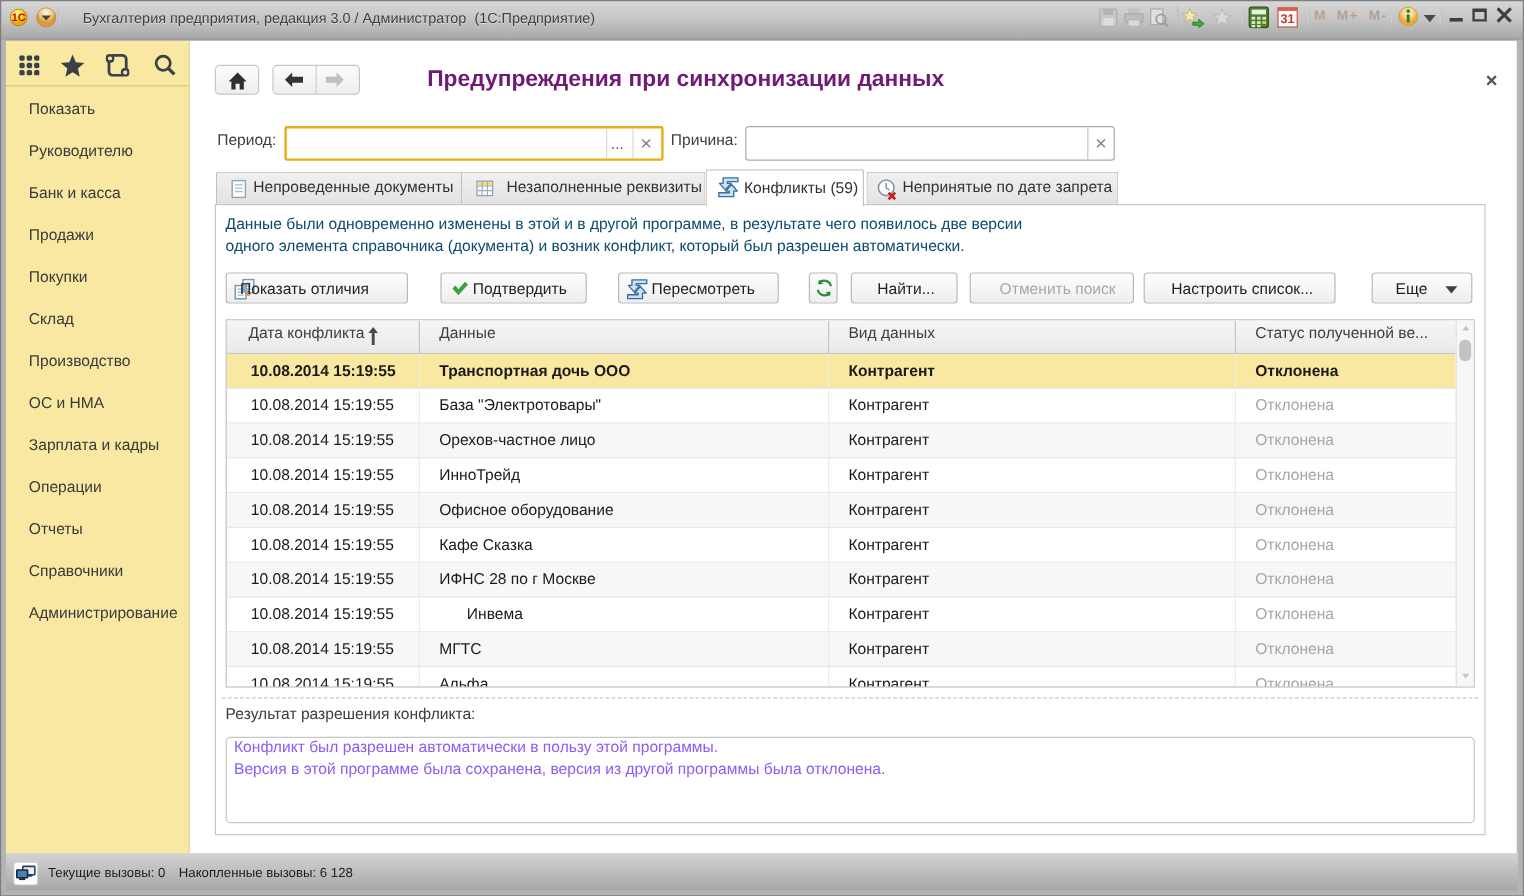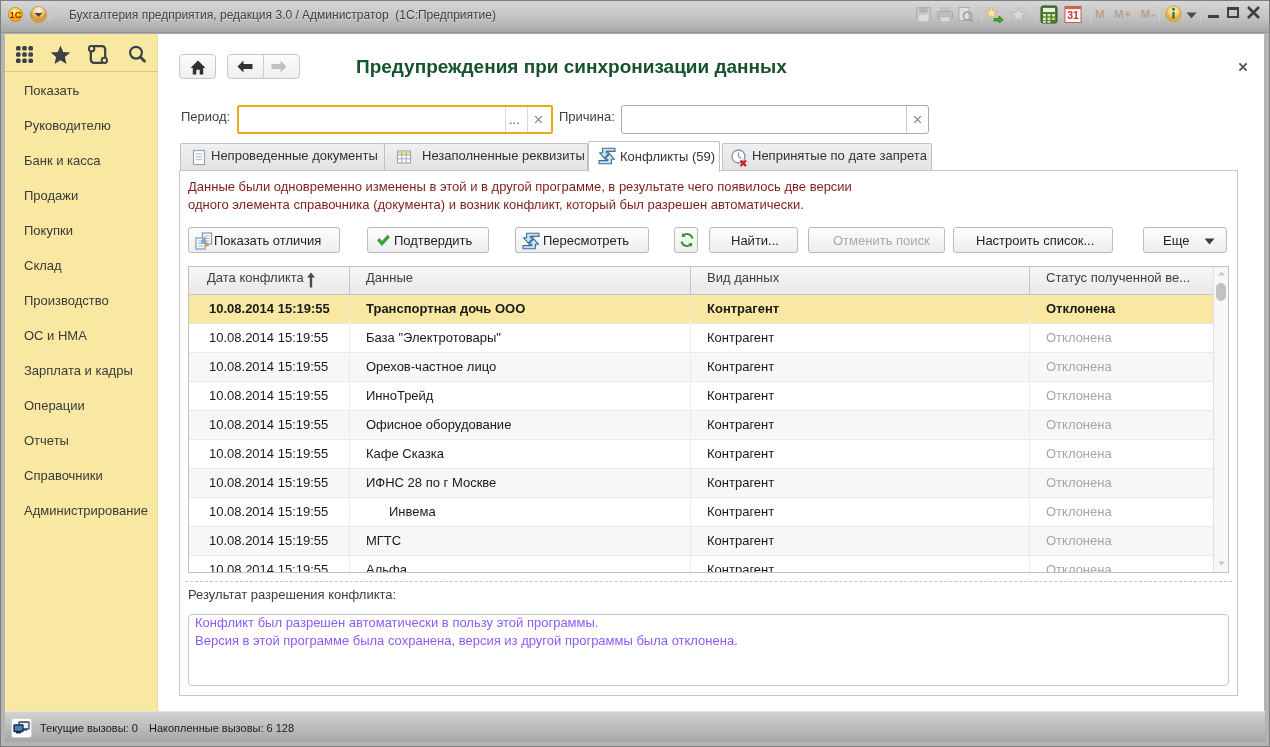--- a/index.html
+++ b/index.html
@@ -12,29 +12,29 @@
 #frame-l { left:0; top:33px; width:5px; height:709px; background:#b4b4b4; }
 #frame-r { left:1264px; top:33px; width:6px; height:709px; background:#b4b4b4; }
 #frame-b { left:0; top:742px; width:1270px; height:5px; background:#b4b4b4; }
 #main { left:158px; top:34px; width:1106px; height:677px; background:#fff; }
 #sidebar { left:5px; top:34px; width:153px; height:677px; background:#f8e8a1; border-right:1px solid #e4dca0; }
 #sbdivider { left:5px; top:71px; width:153px; height:1px; background:#d9ca74; }
 .menuitem { left:24px; font-size:13px; color:#3a3a3a; }
 #statusbar { left:5px; top:711px; width:1260px; height:31px; background:linear-gradient(#d2d2d2,#a7a7a7); border-top:1px solid #e2e2e2; }
 #sbtext { left:40px; top:722px; font-size:11px; color:#1c1c1c; }
 .navbtn { top:54px; height:25px; border:1px solid #c6c6c6; border-radius:4px; background:linear-gradient(#fcfcfc,#eee); }
-#pagetitle { left:356px; top:56px; font-size:19px; font-weight:bold; color:#14532d; }
+#pagetitle { left:356px; top:56px; font-size:19px; font-weight:bold; color:#701a75; }
 .flabel { top:109px; font-size:13px; color:#3f3f3f; }
 #input1 { left:237px; top:105px; width:316px; height:29px; border:2px solid #e9ac15; border-radius:2px; background:#fff; }
 #input2 { left:621px; top:105px; width:308px; height:29px; border:1px solid #ababab; border-radius:3px; background:#fff; }
 .tab { top:143px; height:27px; background:linear-gradient(#f0f0f0,#e3e3e3); border:1px solid #c2c2c2; border-bottom:none; border-radius:2px 2px 0 0; font-size:13px; color:#333; z-index:3; white-space:nowrap; }
 .tablabel { position:absolute; top:4px; }
 #tab3 { left:588px; top:141px; width:132px; height:31px; background:#fff; border:1px solid #c2c2c2; border-bottom:none; border-radius:2px 2px 0 0; z-index:5; font-size:13px; color:#333; }
 #panel { left:179px; top:170px; width:1059px; height:526px; border:1px solid #c6c6c6; background:#fff; z-index:1; }
-.infotext { font-size:13px; color:#7f1d1d; z-index:2; }
+.infotext { font-size:13px; color:#0c4a6e; z-index:2; }
 .btn { top:227px; height:26px; border:1px solid #b9b9b9; border-radius:3px; background:linear-gradient(#fdfdfd,#eee); font-size:13px; color:#1f1f1f; z-index:2; }
 .btn span.t { position:absolute; top:5px; }
 #tablebox { left:188px; top:266px; width:1041px; height:307px; border:1px solid #c2c2c2; background:#fff; z-index:2; overflow:hidden; }
 #thead { position:absolute; left:0; top:0; width:1039px; height:28px; background:linear-gradient(#f6f6f6,#e9e9e9); border-bottom:1px solid #c8c8c8; font-size:13px; color:#3e3e3e; }
 .row { position:absolute; left:0; width:1024px; height:29px; font-size:13px; color:#1a1a1a; }
 .row .c { position:absolute; top:6px; white-space:nowrap; }
 .colsep { position:absolute; top:0; width:1px; }
 #vscroll { position:absolute; left:1024px; top:0; width:15px; height:305px; background:#f7f7f7; border-left:1px solid #e0e0e0; }
 #vthumb { position:absolute; left:2px; top:16px; width:10px; height:18px; background:#c2c2c2; border-radius:5px; }
 #splitter { left:185px; top:581px; width:1047px; height:1px; border-top:1px dashed #c6c6c6; z-index:2; }
@@ -263,21 +263,21 @@
       </g>
       <rect x="1" y="6" width="9" height="11" fill="#fff" stroke="#7e95b2" stroke-width="1.2"></rect>
       <g stroke="#9db4cc" stroke-width="1">
         <line x1="3" y1="9" x2="8" y2="9"></line>
         <line x1="3" y1="11.5" x2="8" y2="11.5"></line>
         <line x1="3" y1="14" x2="8" y2="14"></line>
       </g>
       <circle cx="8.7" cy="9.3" r="2.6" fill="#7da7dc"></circle>
       <circle cx="11.8" cy="12.4" r="2.2" fill="#d29a62"></circle>
     </svg>
-<span class="t" style="left:25px;text-align:right;">Показать отличия</span>
+<span class="t" style="left:11px;text-align:right;">Показать отличия</span>
   </div>
 <div class="abs btn" style="left:367px;width:122px;">
 <svg style="position:absolute;left:8px;top:6px;" width="15" height="13" viewBox="0 0 15 13">
       <path d="M1 6.5 L3.5 4 L6 7 L11.5 0.8 L14 3 L6 12 Z" fill="#3da23d"></path>
     </svg>
 <span class="t" style="left:26px;">Подтвердить</span>
   </div>
 <div class="abs btn" style="left:515px;width:134px;">
 <svg style="position:absolute;left:6px;top:4px;" width="18" height="18" viewBox="0 0 18 18">
       <path d="M17 1.2 L4.6 1.2 L4.6 5.8 L1.6 5.8 L6.4 11.2 L11.2 5.8 L8.2 5.8 L8.2 4.4 L17 4.4 Z" fill="#c9e2f6" stroke="#3a6d99" stroke-width="1.1" stroke-linejoin="round"></path>

